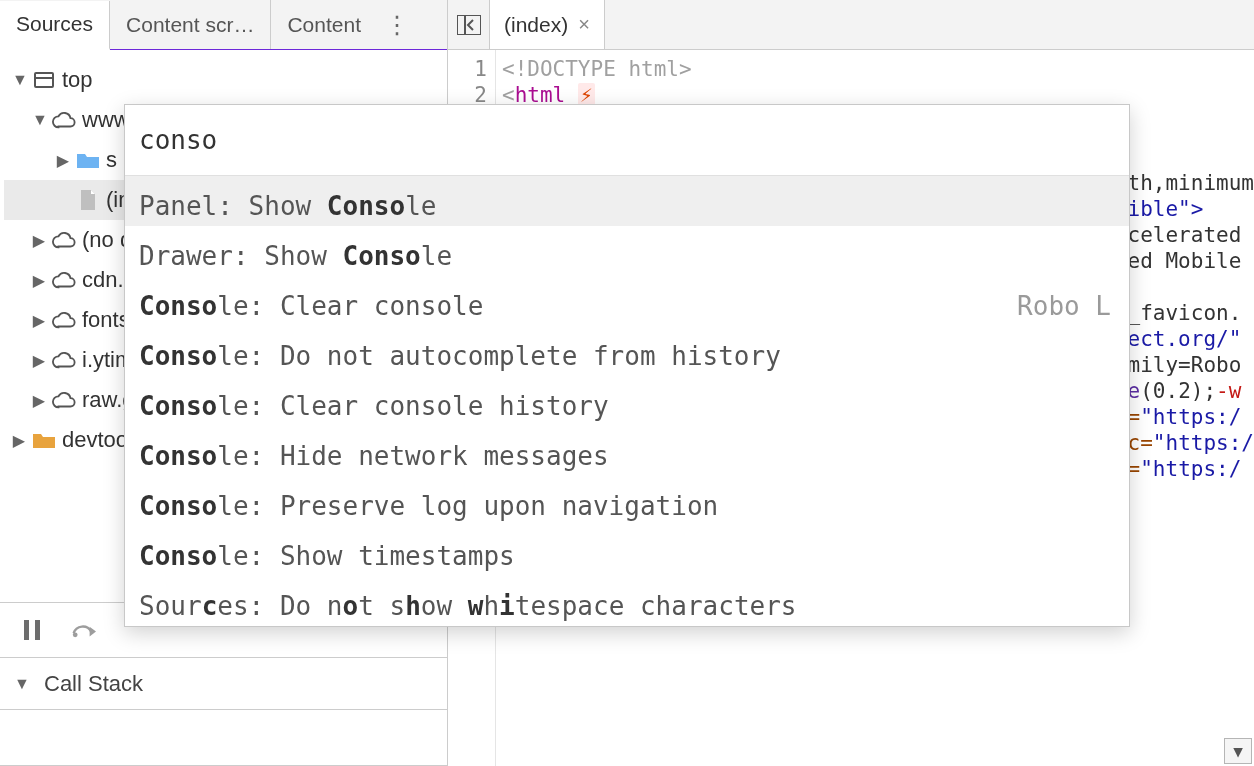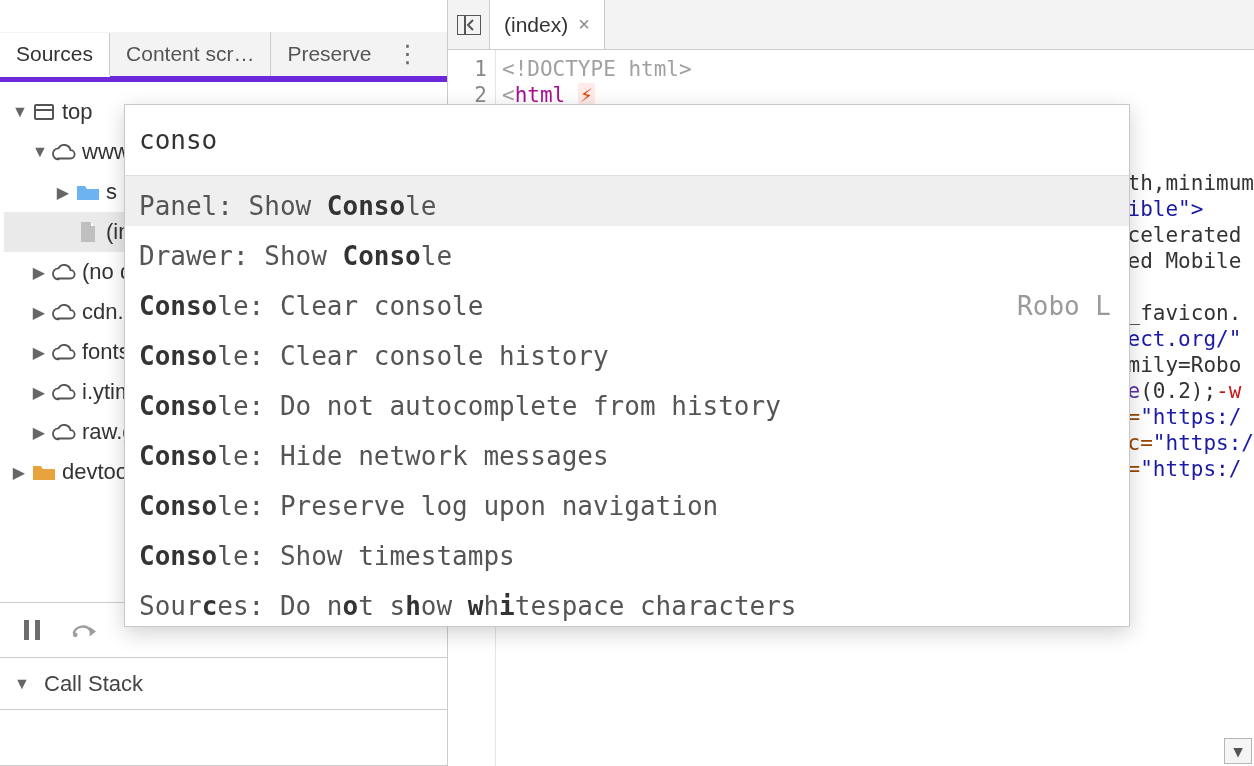--- a/index.html
+++ b/index.html
@@ -14,23 +14,22 @@
   .root { display: flex; height: 100%; }
   
   .left-panel {
     width: 448px;
     display: flex; flex-direction: column;
     border-right: 1px solid #ccc;
   }
   .tabbar {
     display: flex; align-items: center;
     height: 50px;
-    border-bottom: 6px solid #6d28d9;
+    border-bottom: 1px solid #6d28d9;
     background: #f3f3f3;
-    margin-top: 32px;
   }
   .tab {
     height: 100%;
     display: flex; align-items: center;
     padding: 0 16px;
     color: #555;
     background: #f3f3f3;
     border-right: 1px solid #ccc;
     cursor: pointer;
     white-space: nowrap;
@@ -190,21 +189,21 @@
 </style>
 </head>
 <body>
 
 <div class="root">
 
   <div class="left-panel">
     <div class="tabbar">
       <div class="tab active">Sources</div>
       <div class="tab">Content scr…</div>
-      <div class="tab" style="border-right:none">Preserve</div>
+      <div class="tab" style="border-right:none">Content</div>
       <div class="tab-overflow">⋮</div>
     </div>
 
     <div class="tree" id="tree">
         <div class="tree-item indent0">
           <span class="arrow">▼</span>
           <span class="icon">
             <span class="icon-frame"></span>
           </span>
           <span>top</span>
@@ -351,26 +350,26 @@
         <span class="label">Panel: Show <b>Conso</b>le</span>
       </div>
       <div class="cmd-item">
         <span class="label">Drawer: Show <b>Conso</b>le</span>
       </div>
       <div class="cmd-item">
         <span class="label"><b>Conso</b>le: Clear console</span>
         <span class="shortcut">Robo L</span>
       </div>
       <div class="cmd-item">
+        <span class="label"><b>Conso</b>le: Do not autocomplete from history</span>
+      </div>
+      <div class="cmd-item">
         <span class="label"><b>Conso</b>le: Clear console history</span>
       </div>
       <div class="cmd-item">
-        <span class="label"><b>Conso</b>le: Do not autocomplete from history</span>
-      </div>
-      <div class="cmd-item">
         <span class="label"><b>Conso</b>le: Hide network messages</span>
       </div>
       <div class="cmd-item">
         <span class="label"><b>Conso</b>le: Preserve log upon navigation</span>
       </div>
       <div class="cmd-item">
         <span class="label"><b>Conso</b>le: Show timestamps</span>
       </div>
       <div class="cmd-item">
         <span class="label">Sour<b>c</b>es: Do n<b>o</b>t s<b>h</b>ow <b>w</b>h<b>i</b>tespace characters</span>

